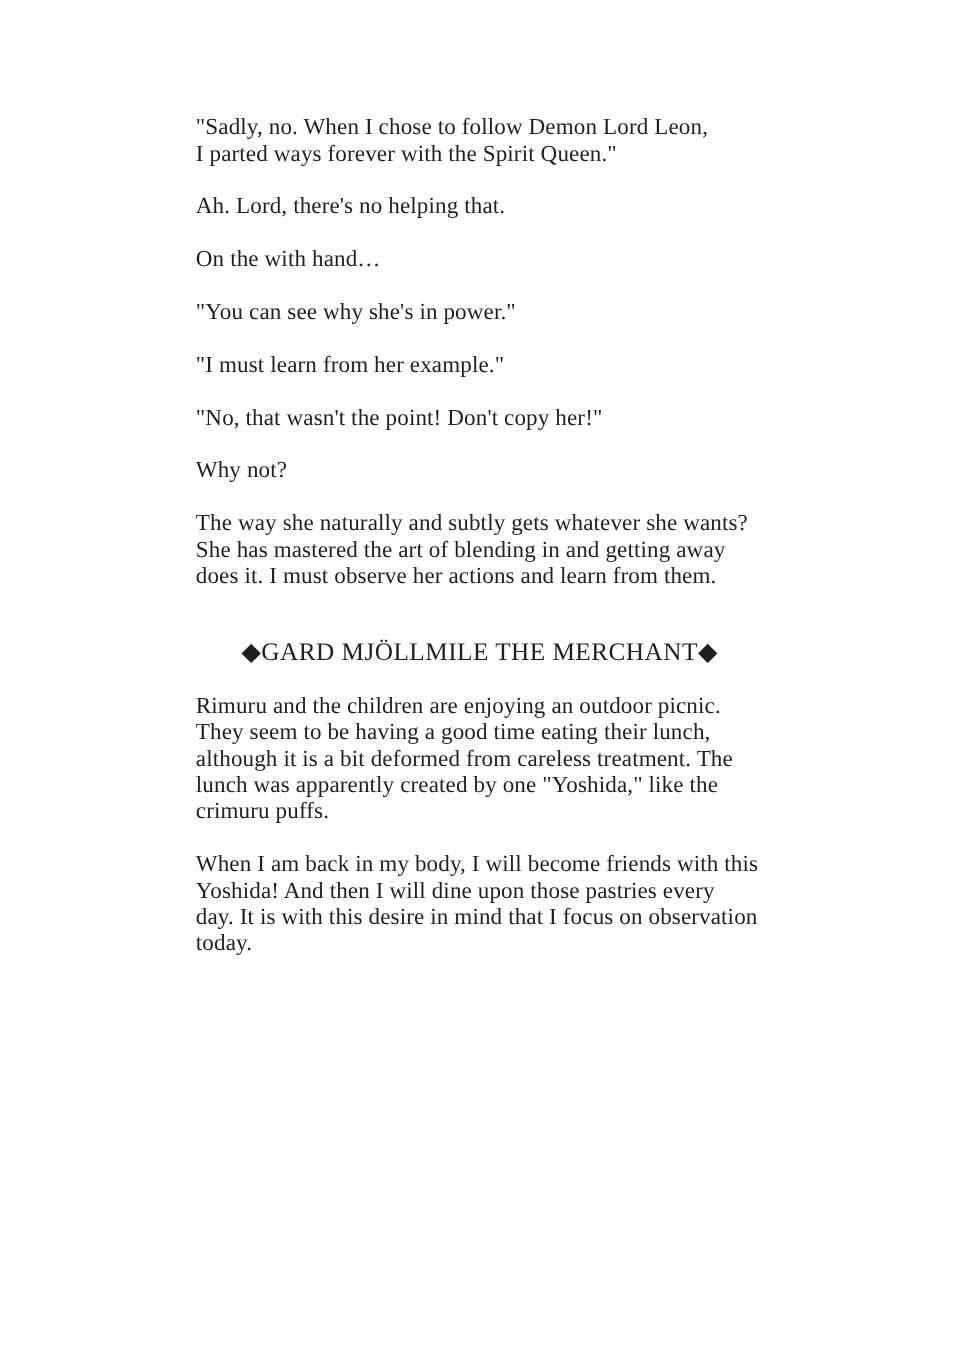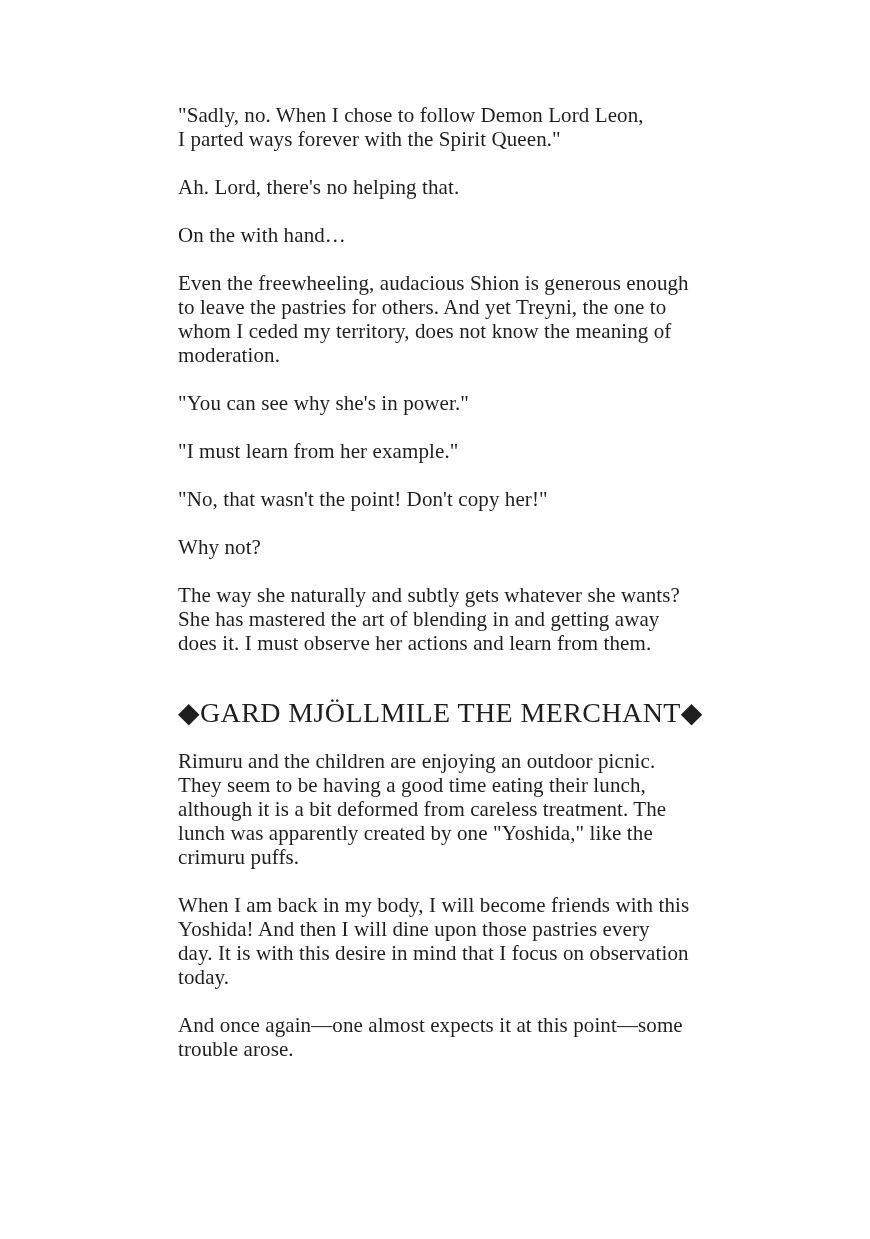--- a/index.html
+++ b/index.html
@@ -26,51 +26,45 @@
   }
   .para {
     margin: 0 0 24px 0;
     white-space: pre;
     letter-spacing: 0.1px;
   }
   .section-heading {
     margin: 46px 0 24px 0;
     white-space: pre;
     text-align: center;
-    font-size: 28px;
+    font-size: 23px;
     font-weight: normal;
     letter-spacing: 0.4px;
   }
 </style>
 </head>
 <body>
 
 <div class="page">
   <div class="text-column">
     <p class="para">"Sadly, no. When I chose to follow Demon Lord Leon,
 I parted ways forever with the Spirit Queen."</p>
     <p class="para">Ah. Lord, there's no helping that.</p>
     <p class="para">On the with hand…</p>
-    <p class="para">Even the freewheeling, audacious Shion is generous enough
-to leave the pastries for others. And yet Treyni, the one to
-whom I ceded my territory, does not know the meaning of
-moderation.</p>
     <p class="para">"You can see why she's in power."</p>
     <p class="para">"I must learn from her example."</p>
     <p class="para">"No, that wasn't the point! Don't copy her!"</p>
     <p class="para">Why not?</p>
     <p class="para">The way she naturally and subtly gets whatever she wants?
 She has mastered the art of blending in and getting away
 does it. I must observe her actions and learn from them.</p>
     <h2 class="section-heading">◆GARD MJÖLLMILE THE MERCHANT◆</h2>
     <p class="para">Rimuru and the children are enjoying an outdoor picnic.
 They seem to be having a good time eating their lunch,
 although it is a bit deformed from careless treatment. The
 lunch was apparently created by one "Yoshida," like the
 crimuru puffs.</p>
     <p class="para">When I am back in my body, I will become friends with this
 Yoshida! And then I will dine upon those pastries every
 day. It is with this desire in mind that I focus on observation
 today.</p>
-    <p class="para">And once again—one almost expects it at this point—some
-trouble arose.</p>
   </div>
 </div>
 
 </body></html>

